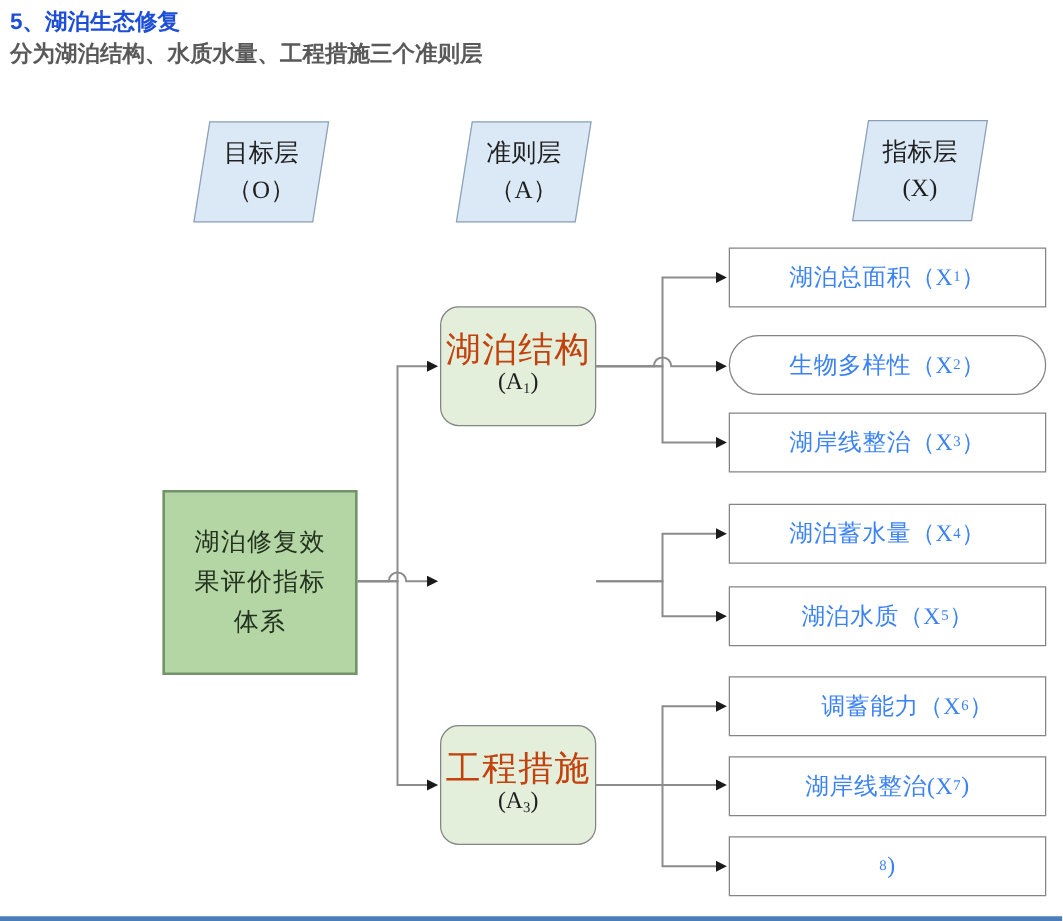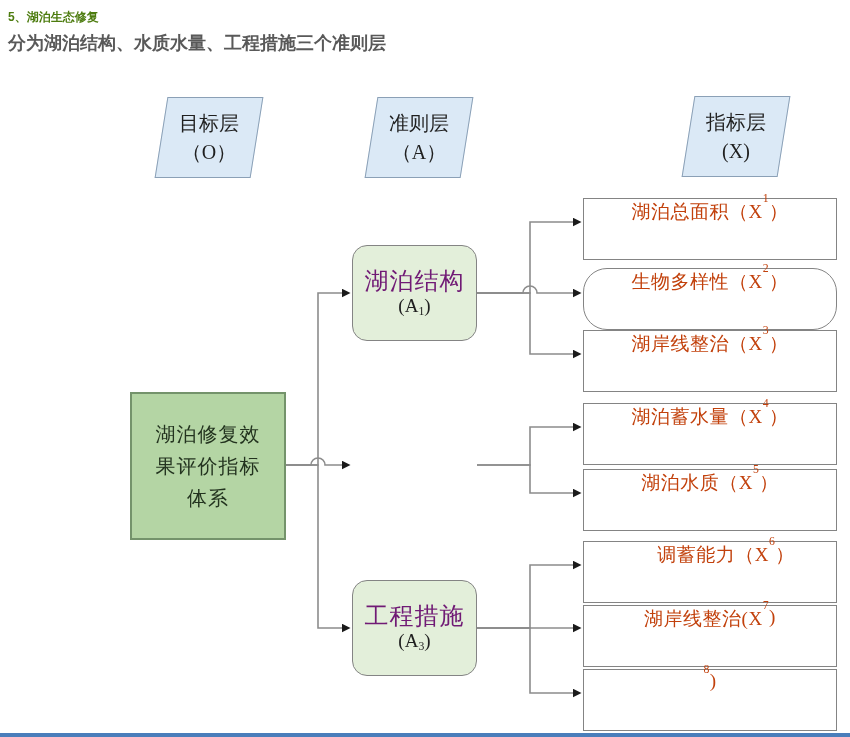--- a/index.html
+++ b/index.html
@@ -4,21 +4,21 @@
 <style>
   html,body{margin:0;padding:0;background:#ffffff;}
   .canvas{
     position:relative;width:850px;height:737px;background:#ffffff;overflow:hidden;
     font-family:"Liberation Serif","DejaVu Serif",serif;color:#262626;
   }
   
   .page-title{
     position:absolute;left:8px;top:4px;
     font-family:"Liberation Sans","DejaVu Sans",sans-serif;
-    font-weight:bold;font-size:12px;line-height:26px;color:#4d7c0f;
+    font-weight:bold;font-size:18px;line-height:26px;color:#1d4ed8;
   }
   .page-subtitle{
     position:absolute;left:8px;top:30px;
     font-family:"Liberation Sans","DejaVu Sans",sans-serif;
     font-weight:bold;font-size:18px;line-height:26px;color:#595959;
   }
   
   .layer{
     position:absolute;width:94px;height:79px;
     background:#dbe9f6;border:1.4px solid #8ba0b6;
@@ -43,31 +43,31 @@
     width:108px;text-align:center;font-size:20px;line-height:32px;
     color:#23331f;letter-spacing:1px;
   }
   
   .crit{
     position:absolute;left:352px;width:125px;height:96px;
     background:#e3efda;border:1.6px solid #848484;border-radius:15px;
     box-sizing:border-box;
     display:flex;flex-direction:column;align-items:center;justify-content:center;
   }
-  .crit-label{font-size:24px;line-height:26px;color:#701a75;letter-spacing:1px;}
+  .crit-label{font-size:28px;line-height:26px;color:#c2410c;letter-spacing:1px;}
   .crit-code{font-size:19px;line-height:24px;color:#1f1f1f;}
   .crit-a1{top:245px;}
   .crit-a2{top:417px;}
   .crit-a3{top:580px;align-items:center;}
   
   .ind{
-    position:absolute;left:583px;width:254px;height:62px;
+    position:absolute;left:583px;width:254px;height:48px;
     background:#ffffff;border:1.5px solid #848484;box-sizing:border-box;
-    display:flex;justify-content:center;
-    font-size:19px;color:#c2410c;letter-spacing:0.5px;white-space:nowrap;
+    display:flex;align-items:center;justify-content:center;
+    font-size:19px;color:#3b82f6;letter-spacing:0.5px;white-space:nowrap;
   }
   sub{font-size:0.62em;line-height:0;vertical-align:-0.28em;}
   .ind-x1{top:198px;}
   .ind-x2{top:268px;border-radius:24px;}
   .ind-x3{top:330px;}
   .ind-x4{top:403px;}
   .ind-x5{top:469px;}
   .ind-x6{top:541px;padding-left:32px;}
   .ind-x7{top:605px;}
   .ind-x8{top:669px;}

